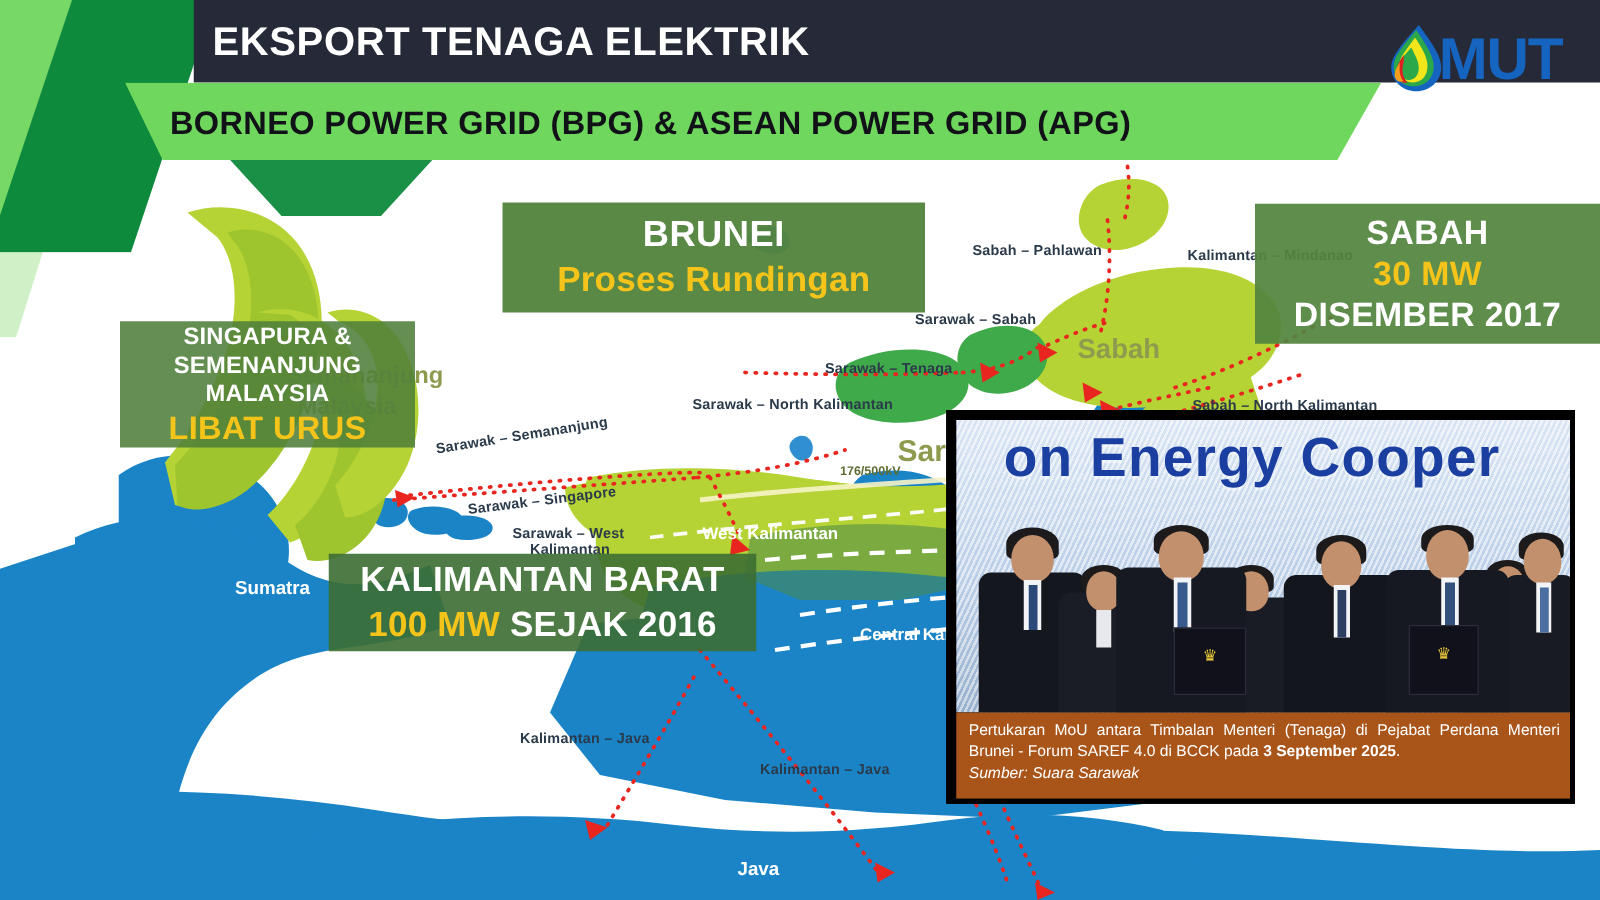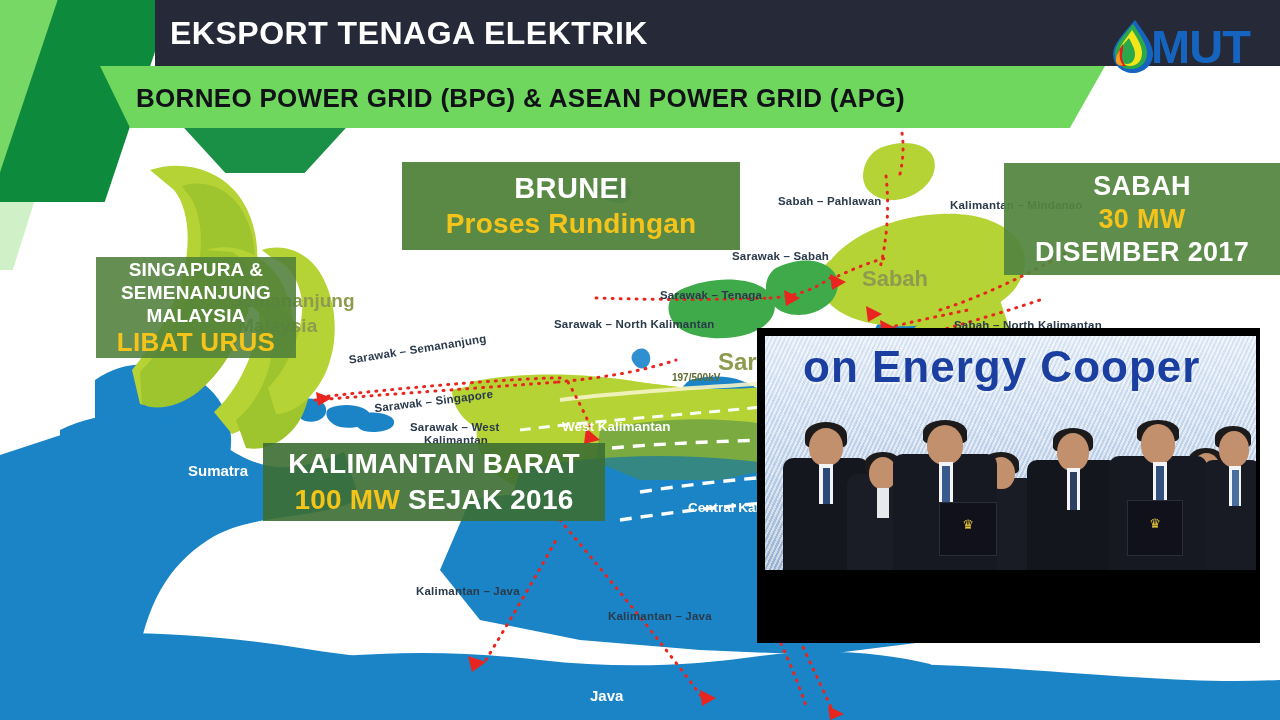--- a/index.html
+++ b/index.html
@@ -93,21 +93,21 @@
   .callout {
     position:absolute; z-index:26;
     background:rgba(80,128,58,0.88);
     color:#ffffff; text-align:center; font-weight:bold;
     display:flex; flex-direction:column; justify-content:center;
     padding:4px 8px;
   }
   .callout .l-white { color:#ffffff; }
   .callout .l-gold  { color:#f5c41b; }
 
-  #callout-singapura { left:96px; top:257px; width:200px; height:101px; }
+  #callout-singapura { left:96px; top:257px; width:236px; height:101px; }
   #callout-singapura .ln { font-size:19px; line-height:23px; letter-spacing:.2px; }
   #callout-singapura .big { font-size:26px; line-height:30px; letter-spacing:.3px; }
 
   #callout-brunei { left:402px; top:162px; width:338px; height:88px; background:rgba(83,132,62,0.96); }
   #callout-brunei .big { font-size:29px; line-height:35px; letter-spacing:.4px; }
   #callout-brunei .big2 { font-size:28px; line-height:35px; letter-spacing:.2px; }
 
   #callout-sabah { left:1004px; top:163px; width:276px; height:112px; background:rgba(83,132,62,0.93); }
   #callout-sabah .ln { font-size:27px; line-height:33px; letter-spacing:.3px; }
 
@@ -253,21 +253,21 @@
     </svg>
 
     <div class="region-label region-olive" style="left:230px; top:290px; font-size:19px;">Semananjung</div>
     <div class="region-label region-olive" style="left:238px; top:315px; font-size:19px;">Malaysia</div>
     <div class="region-label region-white" style="left:188px; top:462px; font-size:15px;">Sumatra</div>
     <div class="region-label region-white" style="left:590px; top:687px; font-size:15px;">Java</div>
     <div class="region-label region-olive" style="left:718px; top:348px; font-size:24px;">Sarawak</div>
     <div class="region-label region-olive" style="left:862px; top:266px; font-size:22px;">Sabah</div>
     <div class="region-label region-white" style="left:562px; top:419px; font-size:13.5px;">West Kalimantan</div>
     <div class="region-label region-white" style="left:688px; top:500px; font-size:13.5px;">Central Kal</div>
-    <div class="region-label region-kv" style="left:672px; top:372px;">197/500kV</div>
+    <div class="region-label region-kv" style="left:672px; top:372px;">176/500kV</div>
 
     <div class="map-label small" style="left:778px; top:195px;">Sabah – Pahlawan</div>
     <div class="map-label small" style="left:732px; top:250px;">Sarawak – Sabah</div>
     <div class="map-label small" style="left:660px; top:289px;">Sarawak – Tenaga</div>
     <div class="map-label small" style="left:554px; top:318px;">Sarawak – North Kalimantan</div>
     <div class="map-label small rot-a" style="left:348px; top:343px;">Sarawak – Semananjung</div>
     <div class="map-label small rot-b" style="left:374px; top:395px;">Sarawak – Singapore</div>
     <div class="map-label small" style="left:410px; top:421px;">Sarawak – West</div>
     <div class="map-label small" style="left:424px; top:434px;">Kalimantan</div>
     <div class="map-label small" style="left:950px; top:199px;">Kalimantan – Mindanao</div>
@@ -396,15 +396,20 @@
         <div class="person" style="left:438px; width:58px; height:146px;">
           <div class="p-body" style="left:0; width:58px; height:110px; background:#191b24;"></div>
           <div class="p-hair" style="left:12px; top:2px; width:36px; height:22px;"></div>
           <div class="p-head" style="left:16px; top:7px; width:30px; height:36px;"></div>
           <div class="p-shirt" style="left:26px; top:42px; width:12px; height:40px;"></div>
           <div class="p-tie" style="left:29px; top:46px; width:7px; height:36px; background:#4a6ea0;"></div>
         </div>
       </div>
     </div>
 
+    <div class="caption">
+      <span>Pertukaran MoU antara Timbalan Menteri (Tenaga) di Pejabat Perdana</span>
+      <span>Menteri Brunei - Forum SAREF 4.0 di BCCK pada </span><b>3 September 2025</b><span>.</span>
+      <i class="src">Sumber: Suara Sarawak</i>
+    </div>
   </div>
 
 </div>
 
 </body></html>

